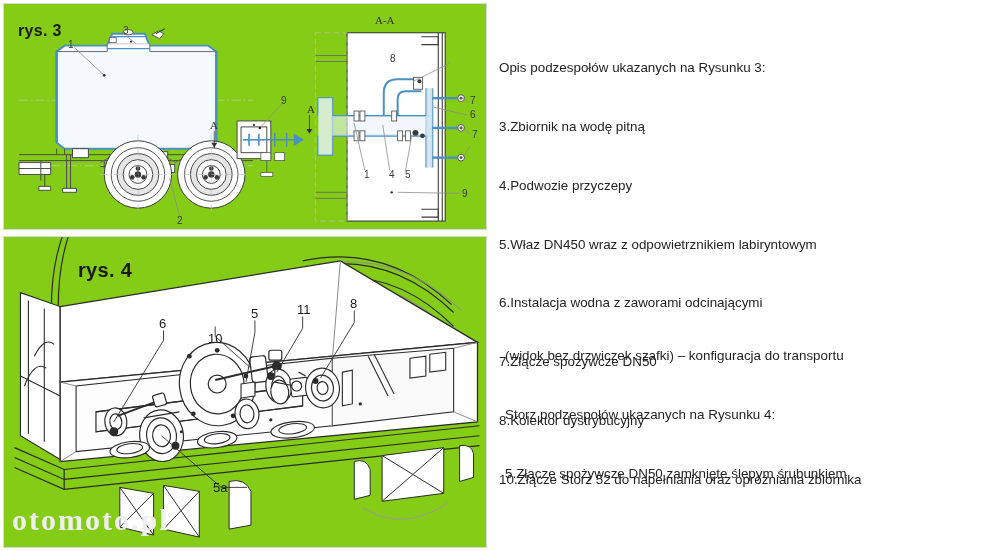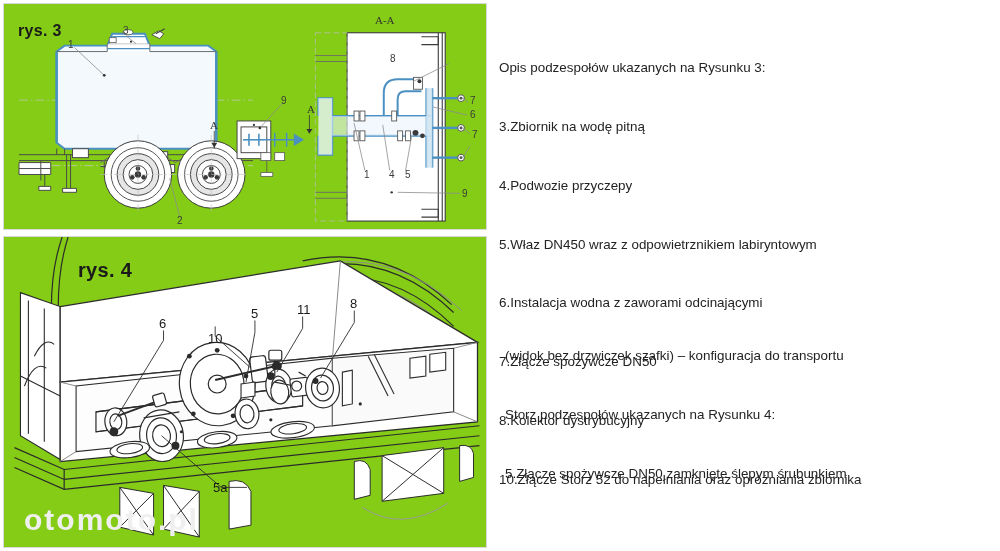--- a/index.html
+++ b/index.html
@@ -70,27 +70,28 @@
     color: #232323;
     white-space: pre;
   }
   #desc-rys3 { left: 499px; top: 19px;  }
   #desc-rys4 { left: 505px; top: 307px; }
   .text-block .ln { display: block; }
 
   
   #watermark {
     position: absolute;
-    left: 24px; top: 503px;
+    left: 12px; top: 503px;
     font-size: 30px;
     font-weight: bold;
     letter-spacing: 2px;
     color: #efefef;
     user-select: none;
     white-space: nowrap;
+    font-family: Liberation Serif, serif;
   }
 </style>
 </head>
 <body>
 
 <div class="fig-panel" id="panel-rys3">
 
   <svg class="draw" viewBox="0 0 484 227">
     <defs>
       <g id="wheel3">

